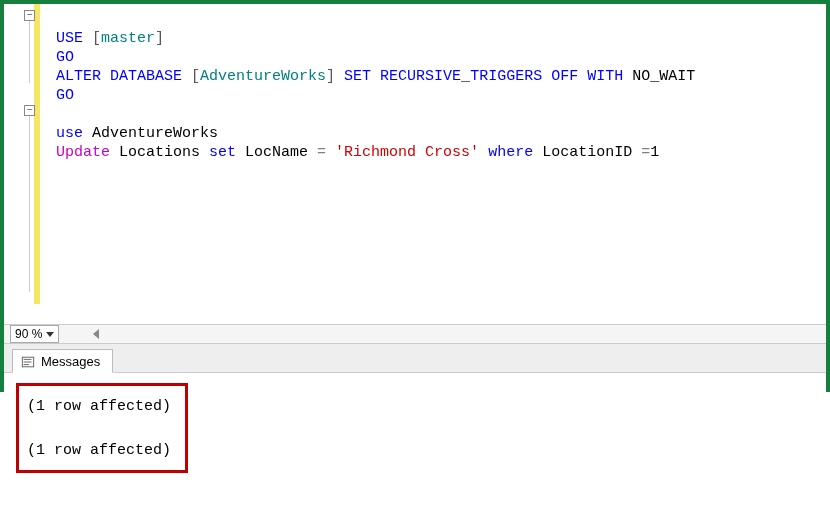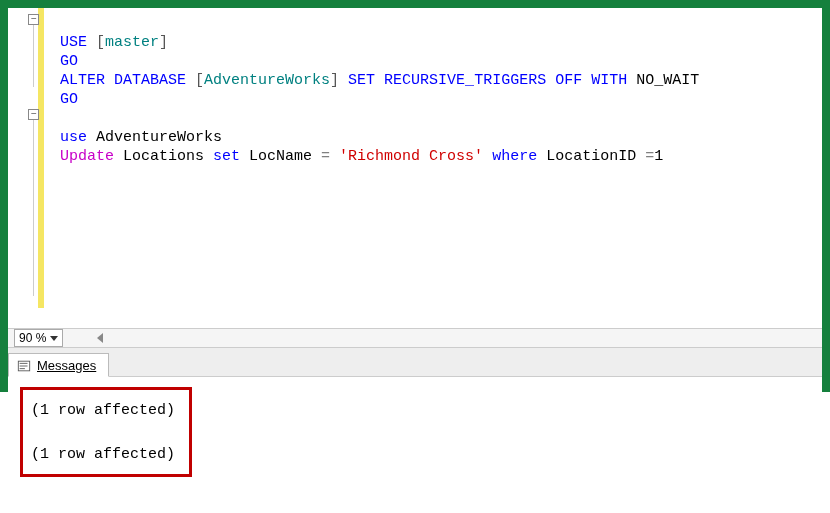--- a/index.html
+++ b/index.html
@@ -1,36 +1,36 @@
 <!DOCTYPE html>
 <html><head>
 <meta charset="utf-8">
 <style>
   * { margin: 0; padding: 0; box-sizing: border-box; }
   html, body { width: 830px; height: 513px; font-family: Consolas, 'Courier New', monospace; background: #fff; overflow: hidden; }
-  .outer { width: 830px; height: 392px; border: 8px solid #15803d; background: #fff; display: flex; flex-direction: column; }
+  .outer { width: 830px; height: 392px; border: 4px solid #15803d; background: #fff; display: flex; flex-direction: column; }
   .editor-area { flex: 0 0 auto; height: 320px; background: #fff; position: relative; display: flex; }
   .gutter { width: 40px; background: #fff; border-right: 0; position: relative; }
   .yellow-bar { position: absolute; left: 30px; top: 0; width: 6px; height: 300px; background: #f5e663; }
   .code-body { flex: 1; padding: 6px 10px 6px 12px; font-size: 15px; line-height: 19px; white-space: pre; color: #000; position: relative; }
   .kw-blue { color: #0000ff; }
   .kw-magenta { color: #c800c8; }
   .kw-teal { color: #008080; }
   .kw-gray { color: #808080; }
   .kw-red { color: #d00000; }
   .tok-black { color: #000; }
   .tok-paren { color: #555; }
   .collapse-box { position: absolute; left: 20px; width: 11px; height: 11px; border: 1px solid #888; background: #fff; display: flex; align-items: center; justify-content: center; font-size: 10px; line-height: 1; color: #555; }
   .collapse-box::before { content: "−"; }
   .outline-line { position: absolute; left: 25px; width: 1px; background: #ccc; }
   .zoom-row { display: flex; align-items: center; height: 26px; border-top: 1px solid #ccc; border-bottom: 1px solid #ccc; background: #f5f5f5; padding: 0 6px; font-family: 'Segoe UI', Arial, sans-serif; font-size: 12px; gap: 28px; }
   .zoom-select { background: #fff; border: 1px solid #aaa; padding: 1px 4px; display: inline-flex; align-items: center; gap: 4px; }
   .zoom-arrow { width: 0; height: 0; border-left: 4px solid transparent; border-right: 4px solid transparent; border-top: 5px solid #333; }
   .scroll-nub { margin-left: 6px; width: 0; height: 0; border-top: 5px solid transparent; border-bottom: 5px solid transparent; border-right: 6px solid #888; }
-  .tabs-row { display: flex; align-items: flex-end; height: 30px; background: #eee; border-bottom: 1px solid #ccc; padding: 4px 8px 0 0; gap: 2px; font-family: 'Segoe UI', Arial, sans-serif; font-size: 13px; text-decoration: underline; }
+  .tabs-row { display: flex; align-items: flex-end; height: 30px; background: #eee; border-bottom: 1px solid #ccc; padding: 4px 8px 0 8px; gap: 2px; font-family: 'Segoe UI', Arial, sans-serif; font-size: 13px; }
   .tab { background: #fff; border: 1px solid #bbb; border-bottom: 1px solid #fff; padding: 4px 12px 3px 8px; display: inline-flex; align-items: center; gap: 6px; position: relative; top: 1px; }
   .tab-icon svg { width: 14px; height: 14px; display: block; }
   .messages-pane { flex: 1; background: #fff; padding: 10px 12px; position: relative; font-family: 'Courier New', monospace; font-size: 15px; }
   .red-box { border: 3px solid #c00000; padding: 10px 14px 8px 8px; display: inline-block; line-height: 22px; }
 </style>
 </head>
 <body>
 
 <div class="outer">
 

